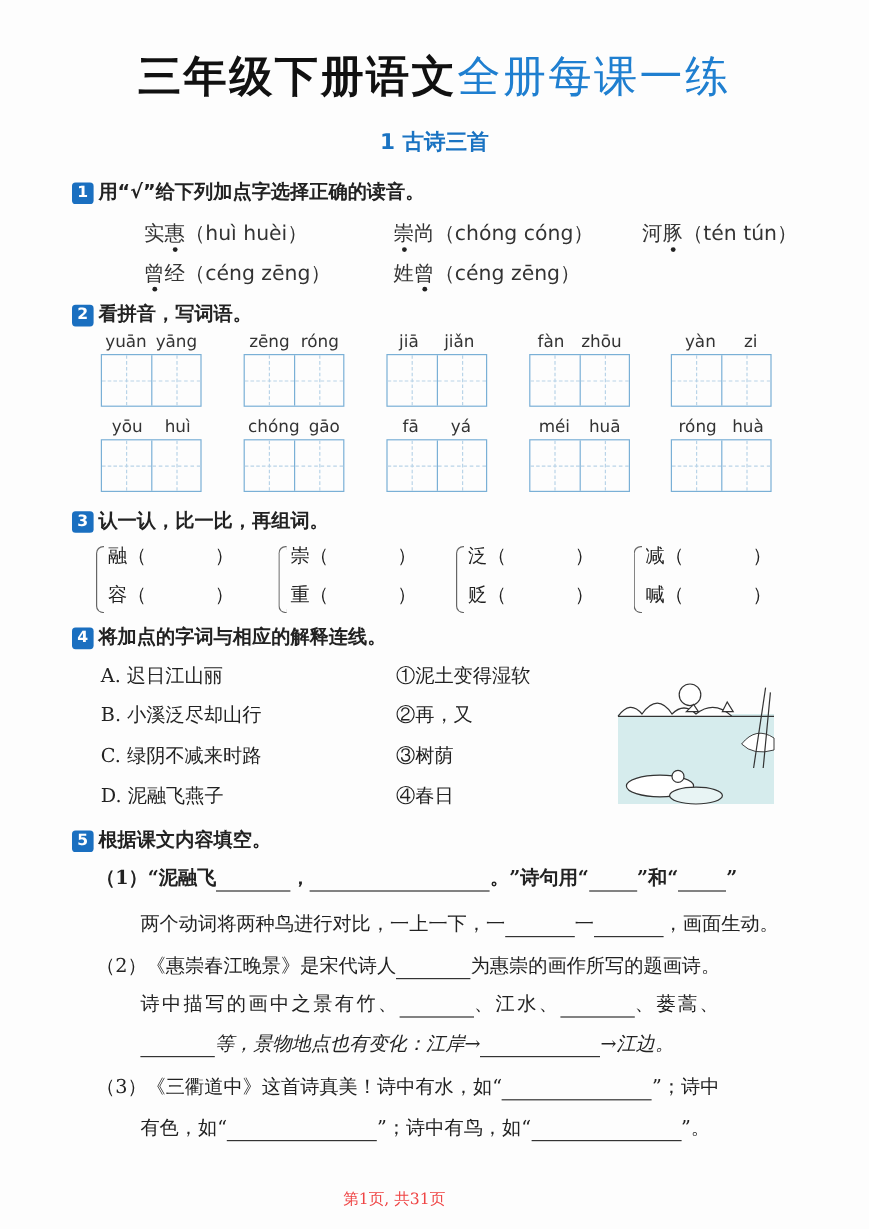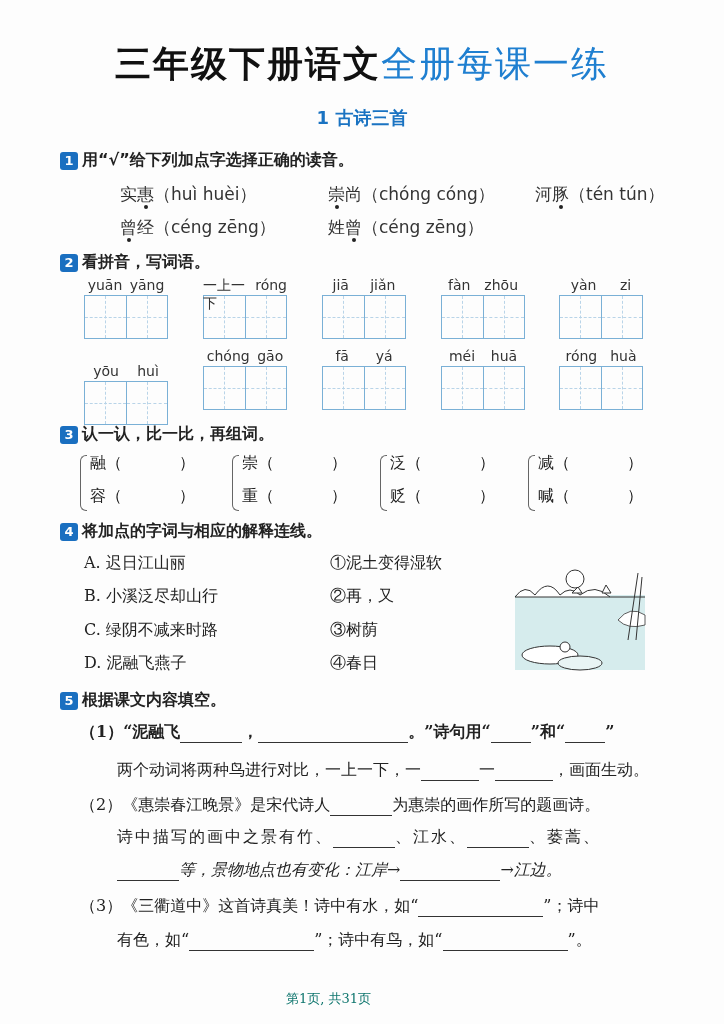--- a/index.html
+++ b/index.html
@@ -20,21 +20,21 @@
   .grid-box + .grid-box { border-left:1px solid #7ab0d6; }
   .grid-box::before { content:""; position:absolute; left:50%; top:0; bottom:0; border-left:1px dashed #b9d4e8; }
   .grid-box::after { content:""; position:absolute; top:50%; left:0; right:0; border-top:1px dashed #b9d4e8; }
   .pair { position:absolute; width:115px; height:60px; }
   .pair .brace { position:absolute; left:0; top:2px; width:6px; height:54px; border:1px solid #666; border-right:none; border-radius:6px 0 0 6px; }
   .pair .row { position:absolute; left:10px; width:105px; font-size:16px; display:flex; justify-content:space-between; font-family:"DejaVu Serif", serif; }
   .match { position:absolute; font-family:"DejaVu Serif", serif; font-size:16px; }
   .fill { position:absolute; font-family:"DejaVu Serif", serif; font-size:16px; white-space:nowrap; }
   .blank { display:inline-block; border-bottom:1px solid #333; height:16px; vertical-align:bottom; }
   .illustration { position:absolute; left:510px; top:565px; width:140px; height:110px; }
-  .footer { position:absolute; top:990px; width:657px; text-align:center; font-family:"DejaVu Serif", serif; font-size:13px; color:#0f766e; }
+  .footer { position:absolute; top:990px; width:657px; text-align:center; font-family:"DejaVu Serif", serif; font-size:13px; color:#ef4444; }
 </style>
 </head>
 <body>
 
 <div class="main-title">
   <span class="black">三年级下册语文</span><span class="blue">全册每课一练</span>
 </div>
 <div class="lesson-title">1  古诗三首</div>
 
 <div class="q-head" style="top:150px;">
@@ -67,21 +67,21 @@
       <span>yuān</span>
       <span>yāng</span>
     </div>
   <div class="grid-boxes">
       <div class="grid-box"></div>
       <div class="grid-box"></div>
     </div>
 </div>
 <div class="grid-group" style="left:203px;top:277px;">
   <div class="grid-pinyin">
-      <span>一上一下</span>
+      <span>zēng</span>
       <span>róng</span>
     </div>
   <div class="grid-boxes">
       <div class="grid-box"></div>
       <div class="grid-box"></div>
     </div>
 </div>
 <div class="grid-group" style="left:322px;top:277px;">
   <div class="grid-pinyin">
       <span>jiā</span>
@@ -106,21 +106,21 @@
   <div class="grid-pinyin">
       <span>yàn</span>
       <span>zi</span>
     </div>
   <div class="grid-boxes">
       <div class="grid-box"></div>
       <div class="grid-box"></div>
     </div>
 </div>
 
-<div class="grid-group" style="left:84px;top:363px;">
+<div class="grid-group" style="left:84px;top:348px;">
   <div class="grid-pinyin">
       <span>yōu</span>
       <span>huì</span>
     </div>
   <div class="grid-boxes">
       <div class="grid-box"></div>
       <div class="grid-box"></div>
     </div>
 </div>
 <div class="grid-group" style="left:203px;top:348px;">

